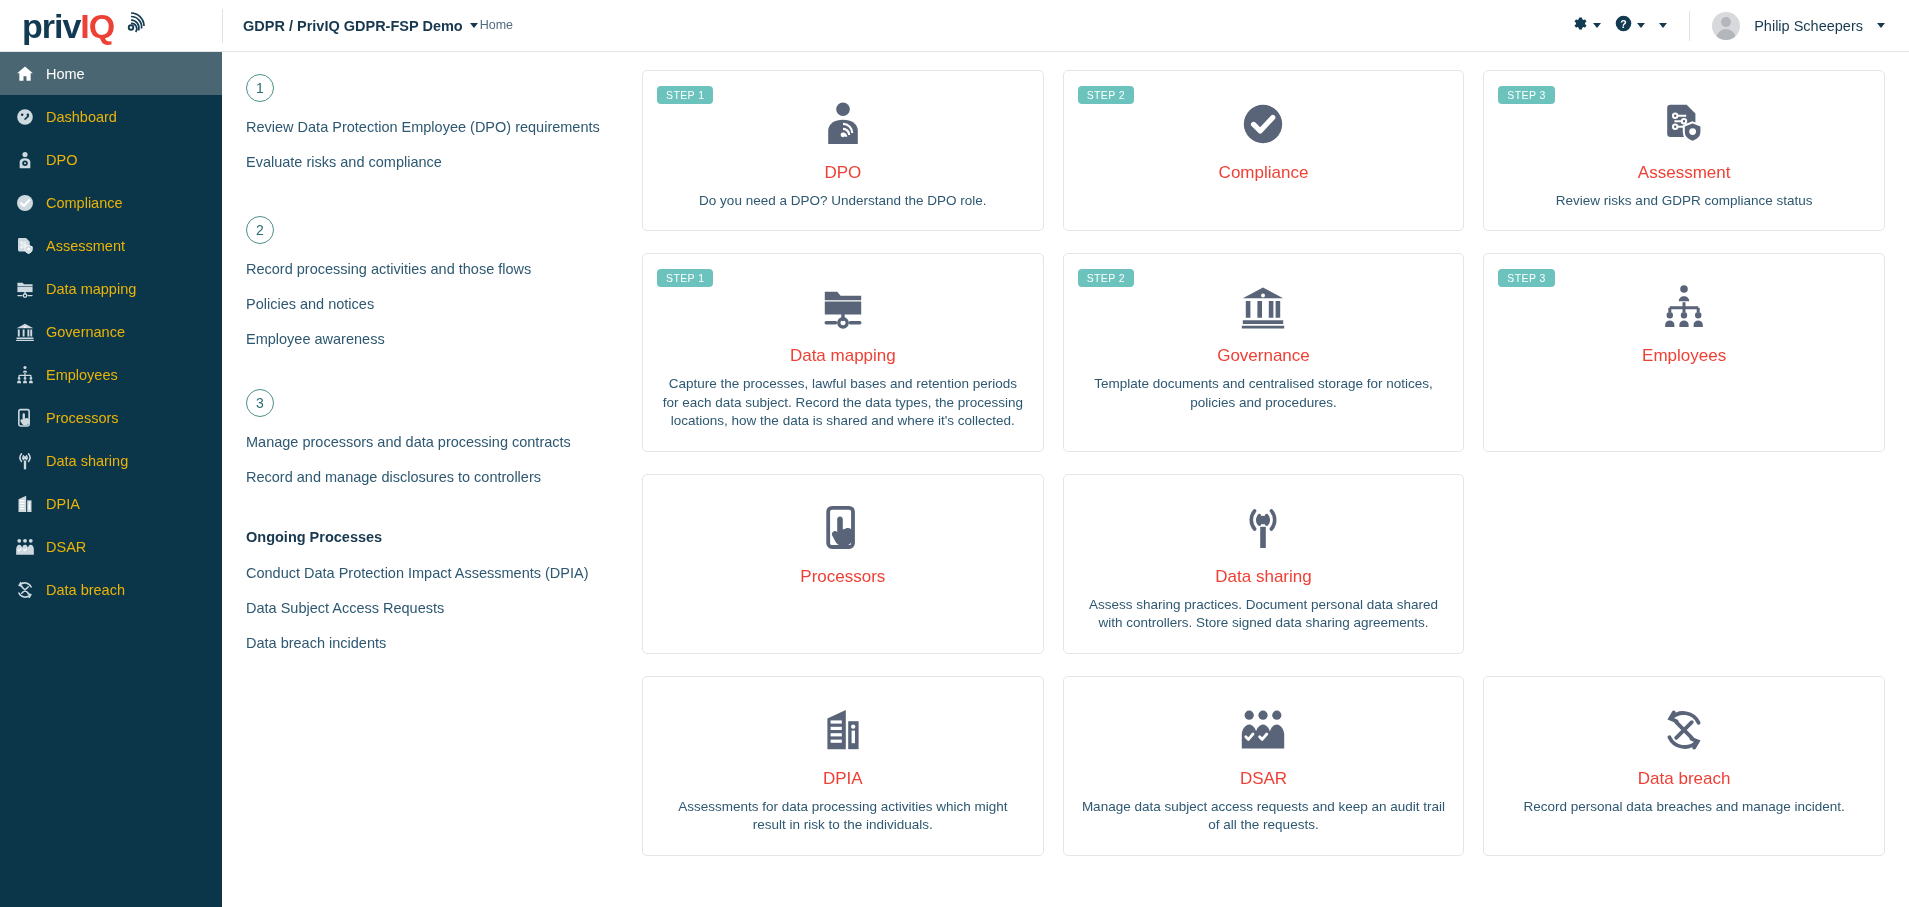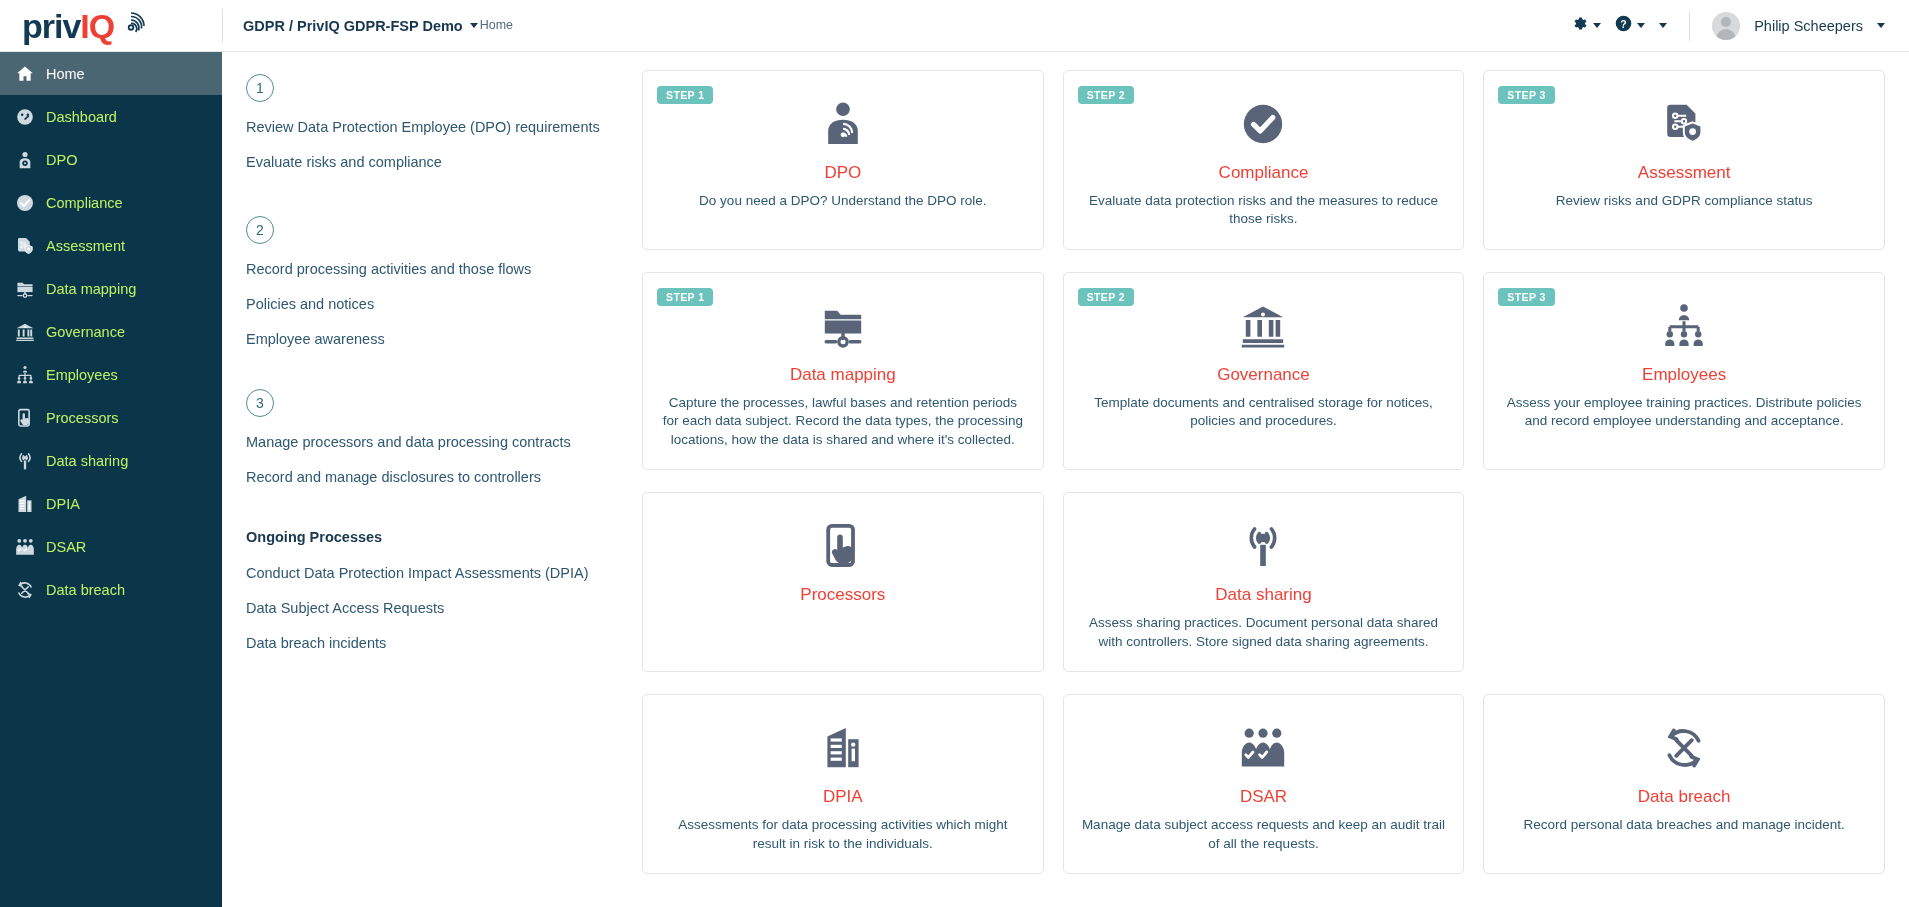--- a/index.html
+++ b/index.html
@@ -73,21 +73,21 @@
 
   
   .sidebar {
     position: absolute; top: 52px; left: 0;
     width: 222px; height: 855px;
     background: #0b3649;
   }
   .nav-item {
     height: 43px; display: flex; align-items: center;
     padding-left: 14px; gap: 11px; cursor: pointer;
-    color: #bef264; font-size: 14.5px;
+    color: #eab308; font-size: 14.5px;
   }
   .nav-item.active { background: #4b6673; color: #ffffff; }
   .nav-ico {
     width: 21px; height: 21px; display: flex;
     align-items: center; justify-content: center;
     flex: 0 0 21px;
   }
   .nav-ico svg { display: block; }
 
   
@@ -127,21 +127,21 @@
     grid-auto-rows: min-content;
   }
   .card {
     background: #fff; border: 1px solid #e3e6e9; border-radius: 5px;
     position: relative; padding: 16px 18px 20px;
     text-align: center; cursor: pointer;
   }
   .badge {
     position: absolute; top: 15px; left: 14px;
     background: #6cc3bd; color: #ffffff;
-    font-size: 10.5px; font-weight: 700; letter-spacing: .4px;
+    font-size: 10.5px; font-weight: 400; letter-spacing: .4px;
     padding: 3px 9px 3px 9px; border-radius: 4px;
   }
   .card-ico {
     height: 62px; display: flex; align-items: center;
     justify-content: center; margin: 6px 0 8px;
   }
   .card-title {
     color: #ee4136; font-size: 17px; margin-bottom: 9px;
   }
   .card-desc {
@@ -422,21 +422,20 @@
       </div>
       <div class="card r1">
         <div class="badge">STEP 2</div>
         <div class="card-ico">
           <svg width="48" height="48" viewBox="0 0 24 24">
             <circle cx="12" cy="12" r="9.6" fill="#596478"></circle>
             <path d="M7.3 12.2l3.3 3.3 6.3-6.8" stroke="#ffffff" stroke-width="2.6" fill="none" stroke-linecap="round" stroke-linejoin="round"></path>
           </svg>
         </div>
         <div class="card-title">Compliance</div>
-        <div class="card-desc">Evaluate data protection risks and the measures to reduce those risks.</div>
       </div>
       <div class="card r1">
         <div class="badge">STEP 3</div>
         <div class="card-ico">
           <svg width="48" height="48" viewBox="0 0 24 24">
             <path fill="#596478" d="M5.2 2.4h8.1l4.4 4.4v10.1a1.6 1.6 0 0 1-1.6 1.6H5.2a1.6 1.6 0 0 1-1.6-1.6V4a1.6 1.6 0 0 1 1.6-1.6z"></path>
             <g fill="none" stroke="#ffffff" stroke-width="1">
               <circle cx="7.6" cy="7.9" r="1.1"></circle>
               <circle cx="12" cy="10.6" r="1.1"></circle>
               <circle cx="7.6" cy="13.4" r="1.1"></circle>
@@ -486,21 +485,20 @@
             <g stroke="#596478" stroke-width="1.5" fill="none">
               <path d="M12 9.6v2.8M4.9 12.4h14.2M4.9 12.4v2.1M12 12.4v2.1M19.1 12.4v2.1"></path>
             </g>
             <circle cx="4.9" cy="16.1" r="1.6" fill="#596478"></circle>
             <circle cx="12" cy="16.1" r="1.6" fill="#596478"></circle>
             <circle cx="19.1" cy="16.1" r="1.6" fill="#596478"></circle>
             <path fill="#596478" d="M2.6 22v-1.1c0-1.4 1-2.2 2.3-2.2s2.3.8 2.3 2.2V22zM9.7 22v-1.1c0-1.4 1-2.2 2.3-2.2s2.3.8 2.3 2.2V22zM16.8 22v-1.1c0-1.4 1-2.2 2.3-2.2s2.3.8 2.3 2.2V22z"></path>
           </svg>
         </div>
         <div class="card-title">Employees</div>
-        <div class="card-desc">Assess your employee training practices. Distribute policies and record employee understanding and acceptance.</div>
       </div>
       <div class="card r3">
         <div class="card-ico">
           <svg width="48" height="48" viewBox="0 0 24 24">
             <rect x="4.6" y="1.9" width="12.4" height="19.6" rx="1.9" fill="none" stroke="#596478" stroke-width="1.9"></rect>
             <path fill="#596478" d="M9.1 7.6c0-.8.6-1.4 1.4-1.4s1.4.6 1.4 1.4v5.1l1.5-.5c1.8-.6 3.4.4 3.4 2.1v2.9c0 2-1.6 3.5-3.7 3.5h-1.6c-1.6 0-2.6-.7-3.3-2l-1.6-2.9c-.4-.8-.1-1.7.7-2.1.7-.4 1.4-.2 1.8.4z"></path>
           </svg>
         </div>
         <div class="card-title">Processors</div>
       </div>

